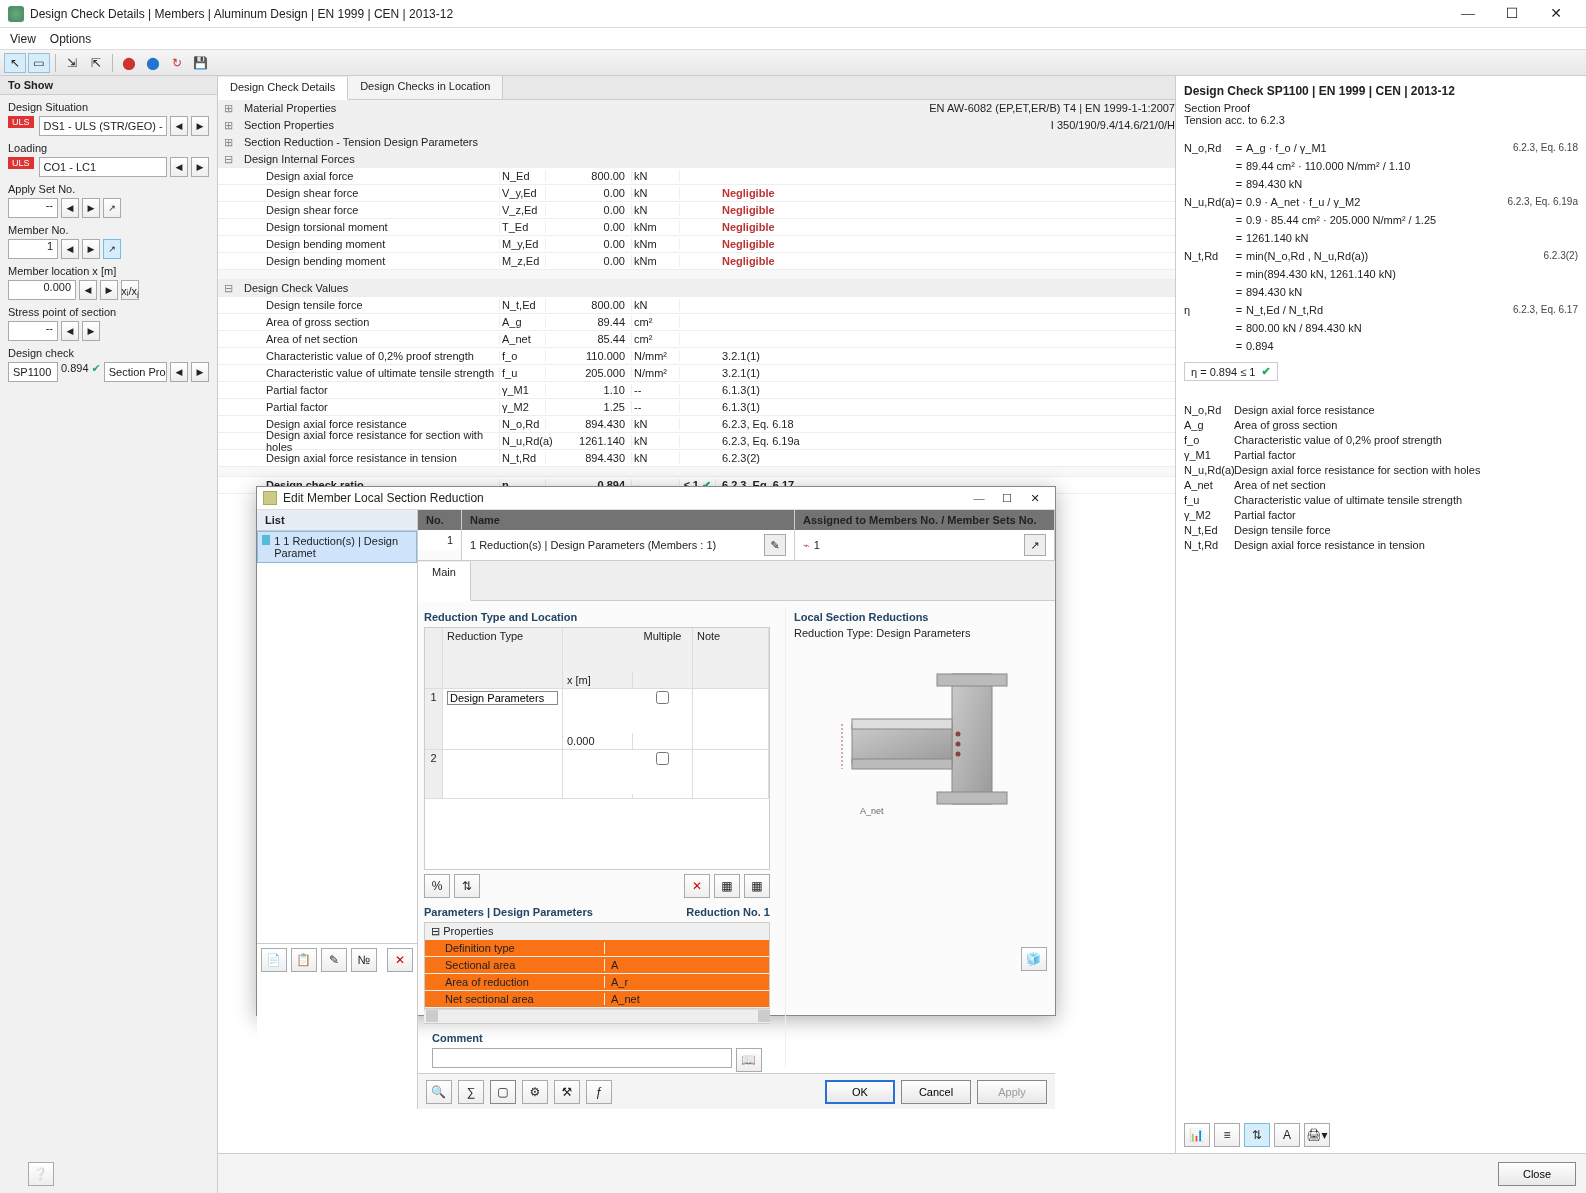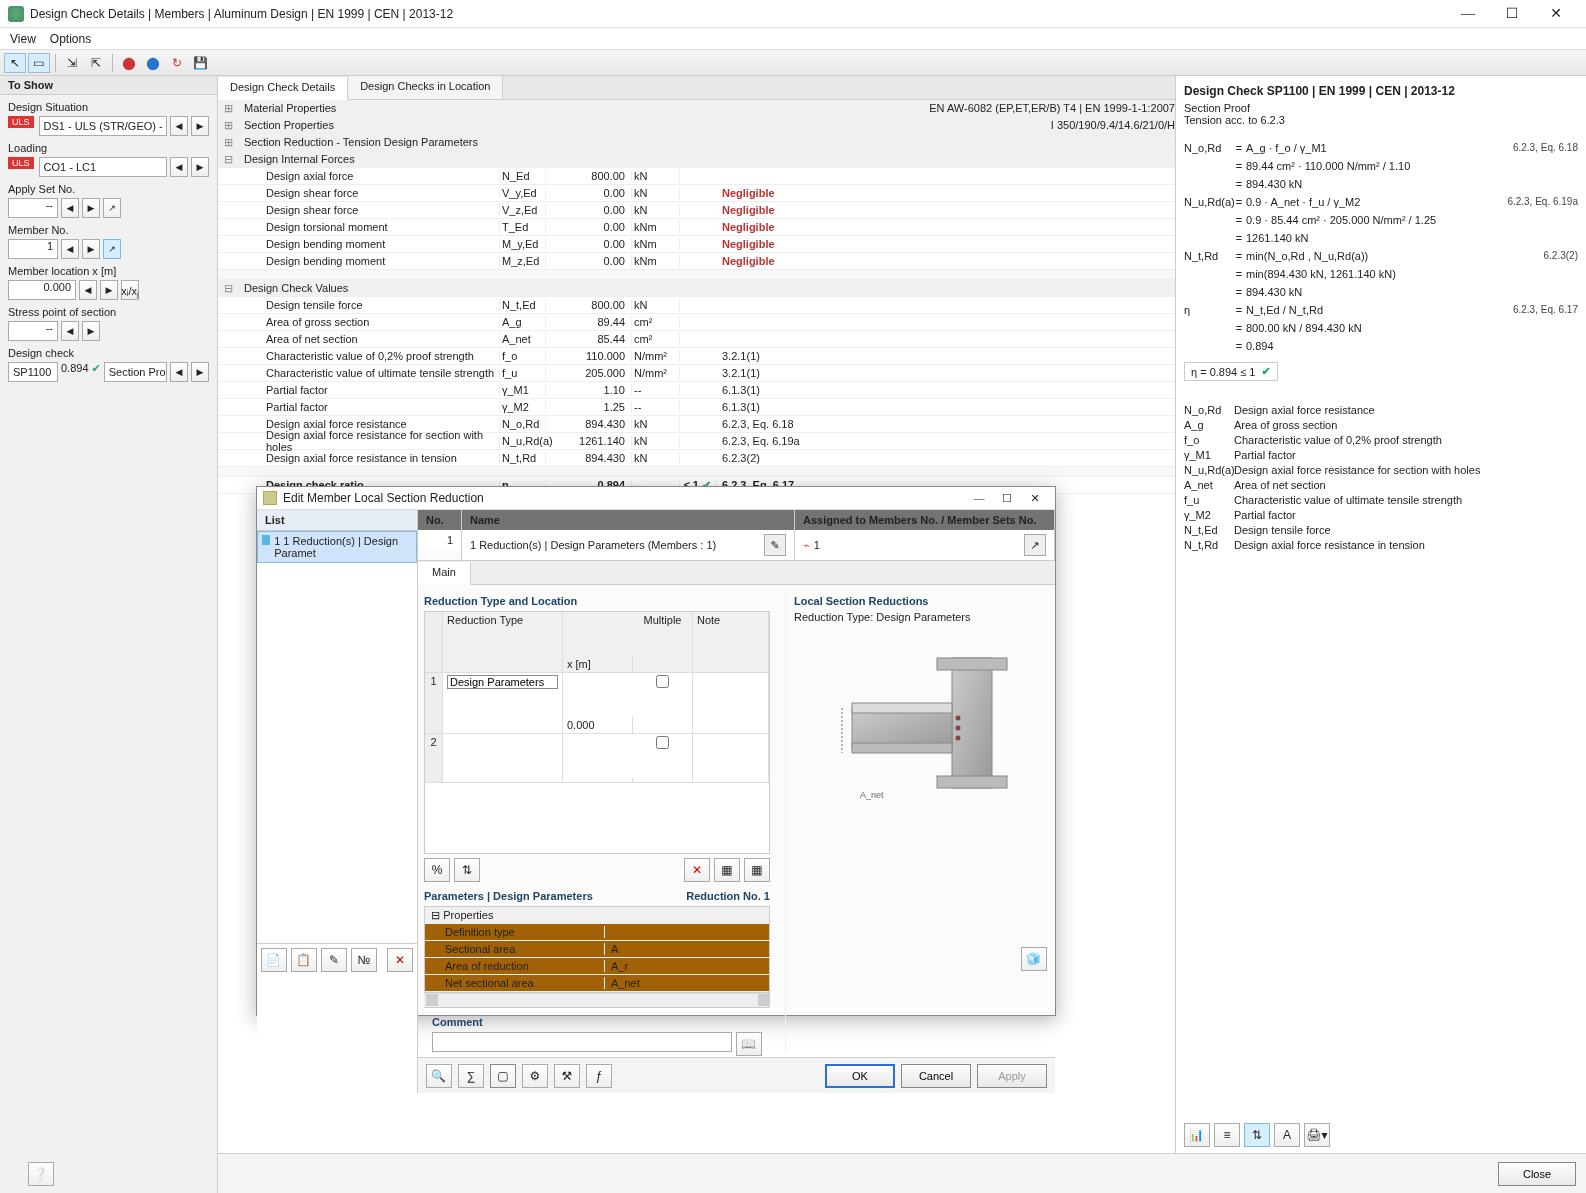--- a/index.html
+++ b/index.html
@@ -80,40 +80,40 @@
 .dlgmain { flex:1; display:flex; flex-direction:column; }
 .dlgtop { display:flex; border-bottom:1px solid #ccc;}
 .dlgtop .cell { border-right:1px solid #ccc; padding:0; }
 .dlgtop .hdr { background:#737373; padding:4px 8px; font-weight:bold;}
 .dlgtop .val { padding:4px 8px; background:#fff; display:flex; align-items:center; }
 .nobox { width:44px; }
 .namebox { flex:1; }
 .assignbox { width:260px; }
 .editicon { width:22px;height:22px;border:1px solid #aaa;background:#eee;margin-left:6px;display:flex;align-items:center;justify-content:center; }
 
-.dlgtabs { height: 24px; background:#eee; border-bottom:1px solid #ccc; display:flex;}
+.dlgtabs { height: 40px; background:#eee; border-bottom:1px solid #ccc; display:flex;}
 .dlgtabs .tab2 { padding:4px 14px; background:#fff; border-right:1px solid #ccc; position:relative; top:1px; border-bottom:1px solid #fff;}
 .dlgcontent { flex:1; display:flex; padding:6px; gap:15px; overflow:hidden;}
 .dlgleft { flex:1; display:flex; flex-direction:column;}
 .sectionhdr { color:#246; font-weight:bold; margin:4px 0;}
 .redtable { border:1px solid #ccc; background:#fff; flex:0 0 auto; }
 .redtable .th { display:flex; background:#f0f0f0;}
 .redtable .th div, .redtable .tr div { border-right:1px solid #ddd; border-bottom:1px solid #ddd; padding:2px 4px; font-size:11px;}
 .rtcol0 { width:18px; text-align:center; background:#eee;}
 .rtcol1 { width:120px; }
 .rtcol2 { width:70px; text-align:left;margin-top:44px; }
 .rtcol3 { width:60px; text-align:center; }
 .rtcol4 { flex:1; }
 .redtable .tr { display:flex;}
 .redtable input[type=text] { border:1px solid #888; width:100%; font-size:11px; padding:0 2px;}
 
 .dlgbtns { display:flex; gap:4px; margin:4px 0;}
 .smbtn { width:26px;height:24px;border:1px solid #aaa;background:linear-gradient(#fff,#eee);display:flex;align-items:center;justify-content:center;font-size:12px;}
 
-.proptree { border:1px solid #ccc; background:#a16207; flex:1; overflow:auto; }
+.proptree { border:1px solid #ccc; background:#f97316; flex:1; overflow:auto; }
 .proptree .trrow { display:flex; border-bottom:1px solid #eee; height:17px; align-items:center;}
 .proptree .trrow.hdrrow { background:#f0f0f0;}
 .trcol1 { width: 180px; padding-left:20px; border-right:1px solid #eee;}
 .trcol1.root { padding-left:6px;}
 .trcol2 { flex:1; padding-left:6px;}
 
 .dlgright { width:264px; border-left:1px solid #eee; padding-left:8px;}
 .beamimg { width:100%; height:180px; margin-top:20px; display:flex;align-items:center;justify-content:center;}
 .beamimg svg { width: 200px; height: 170px;}
 

